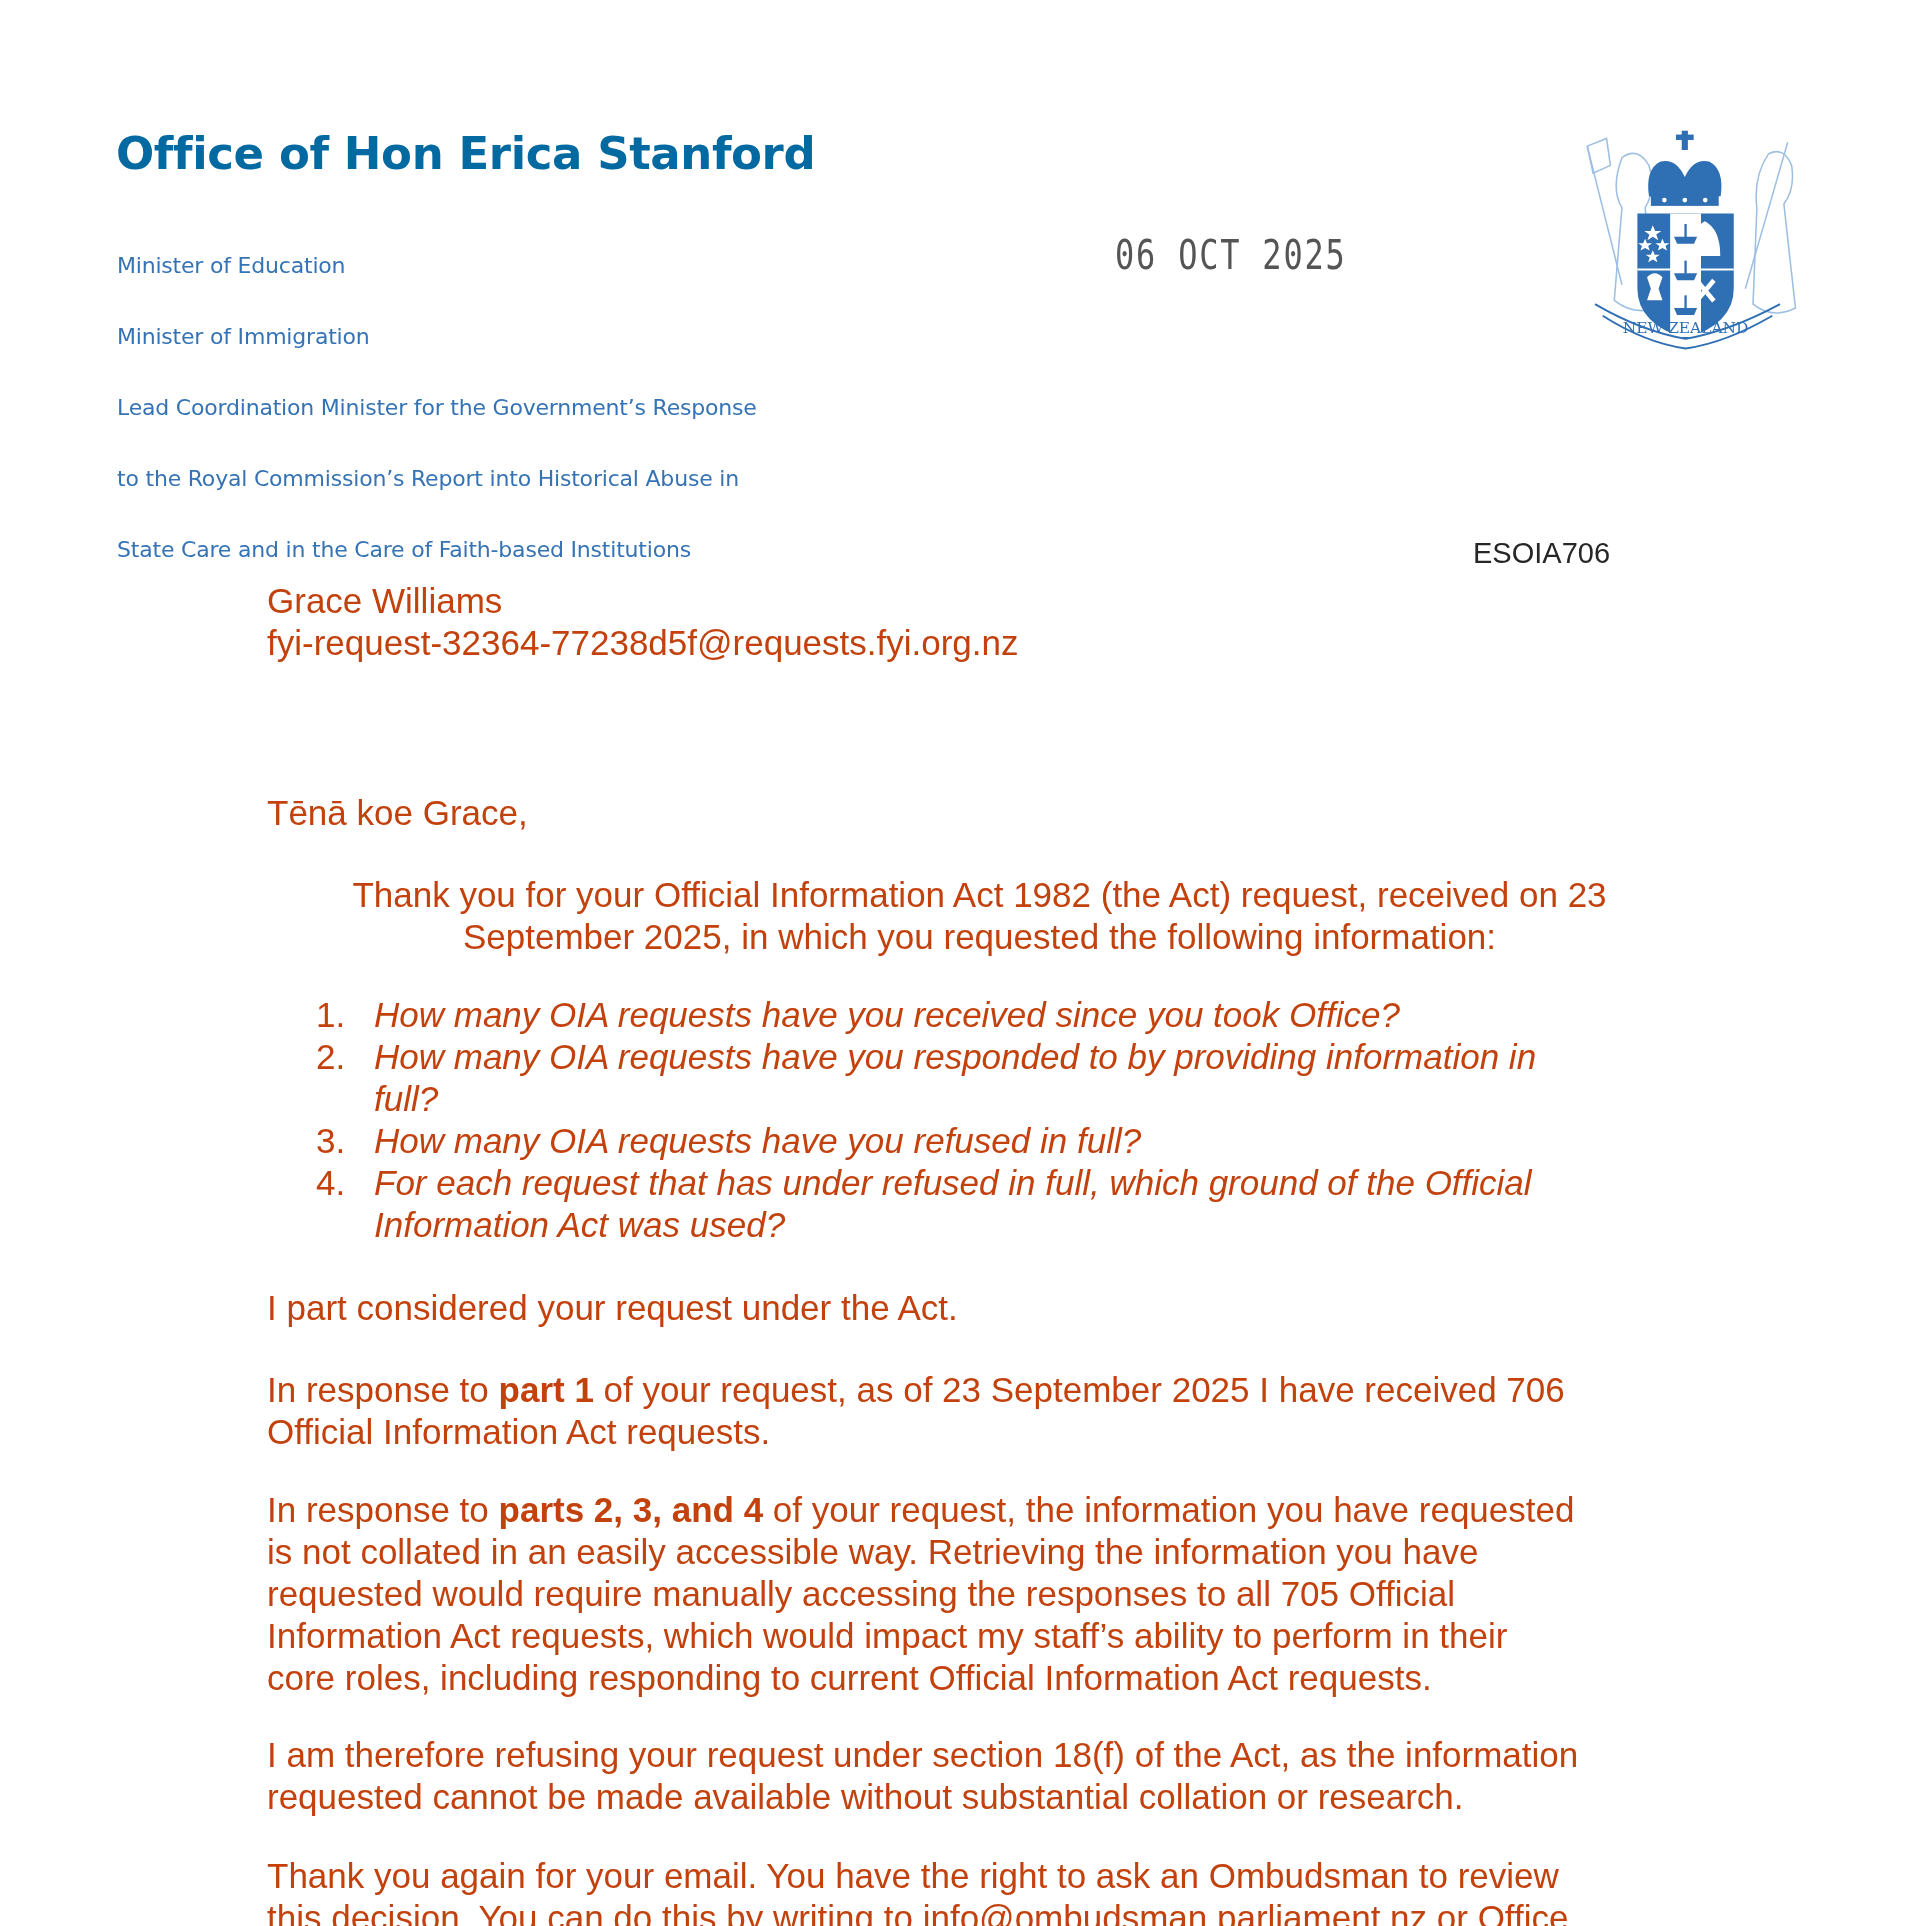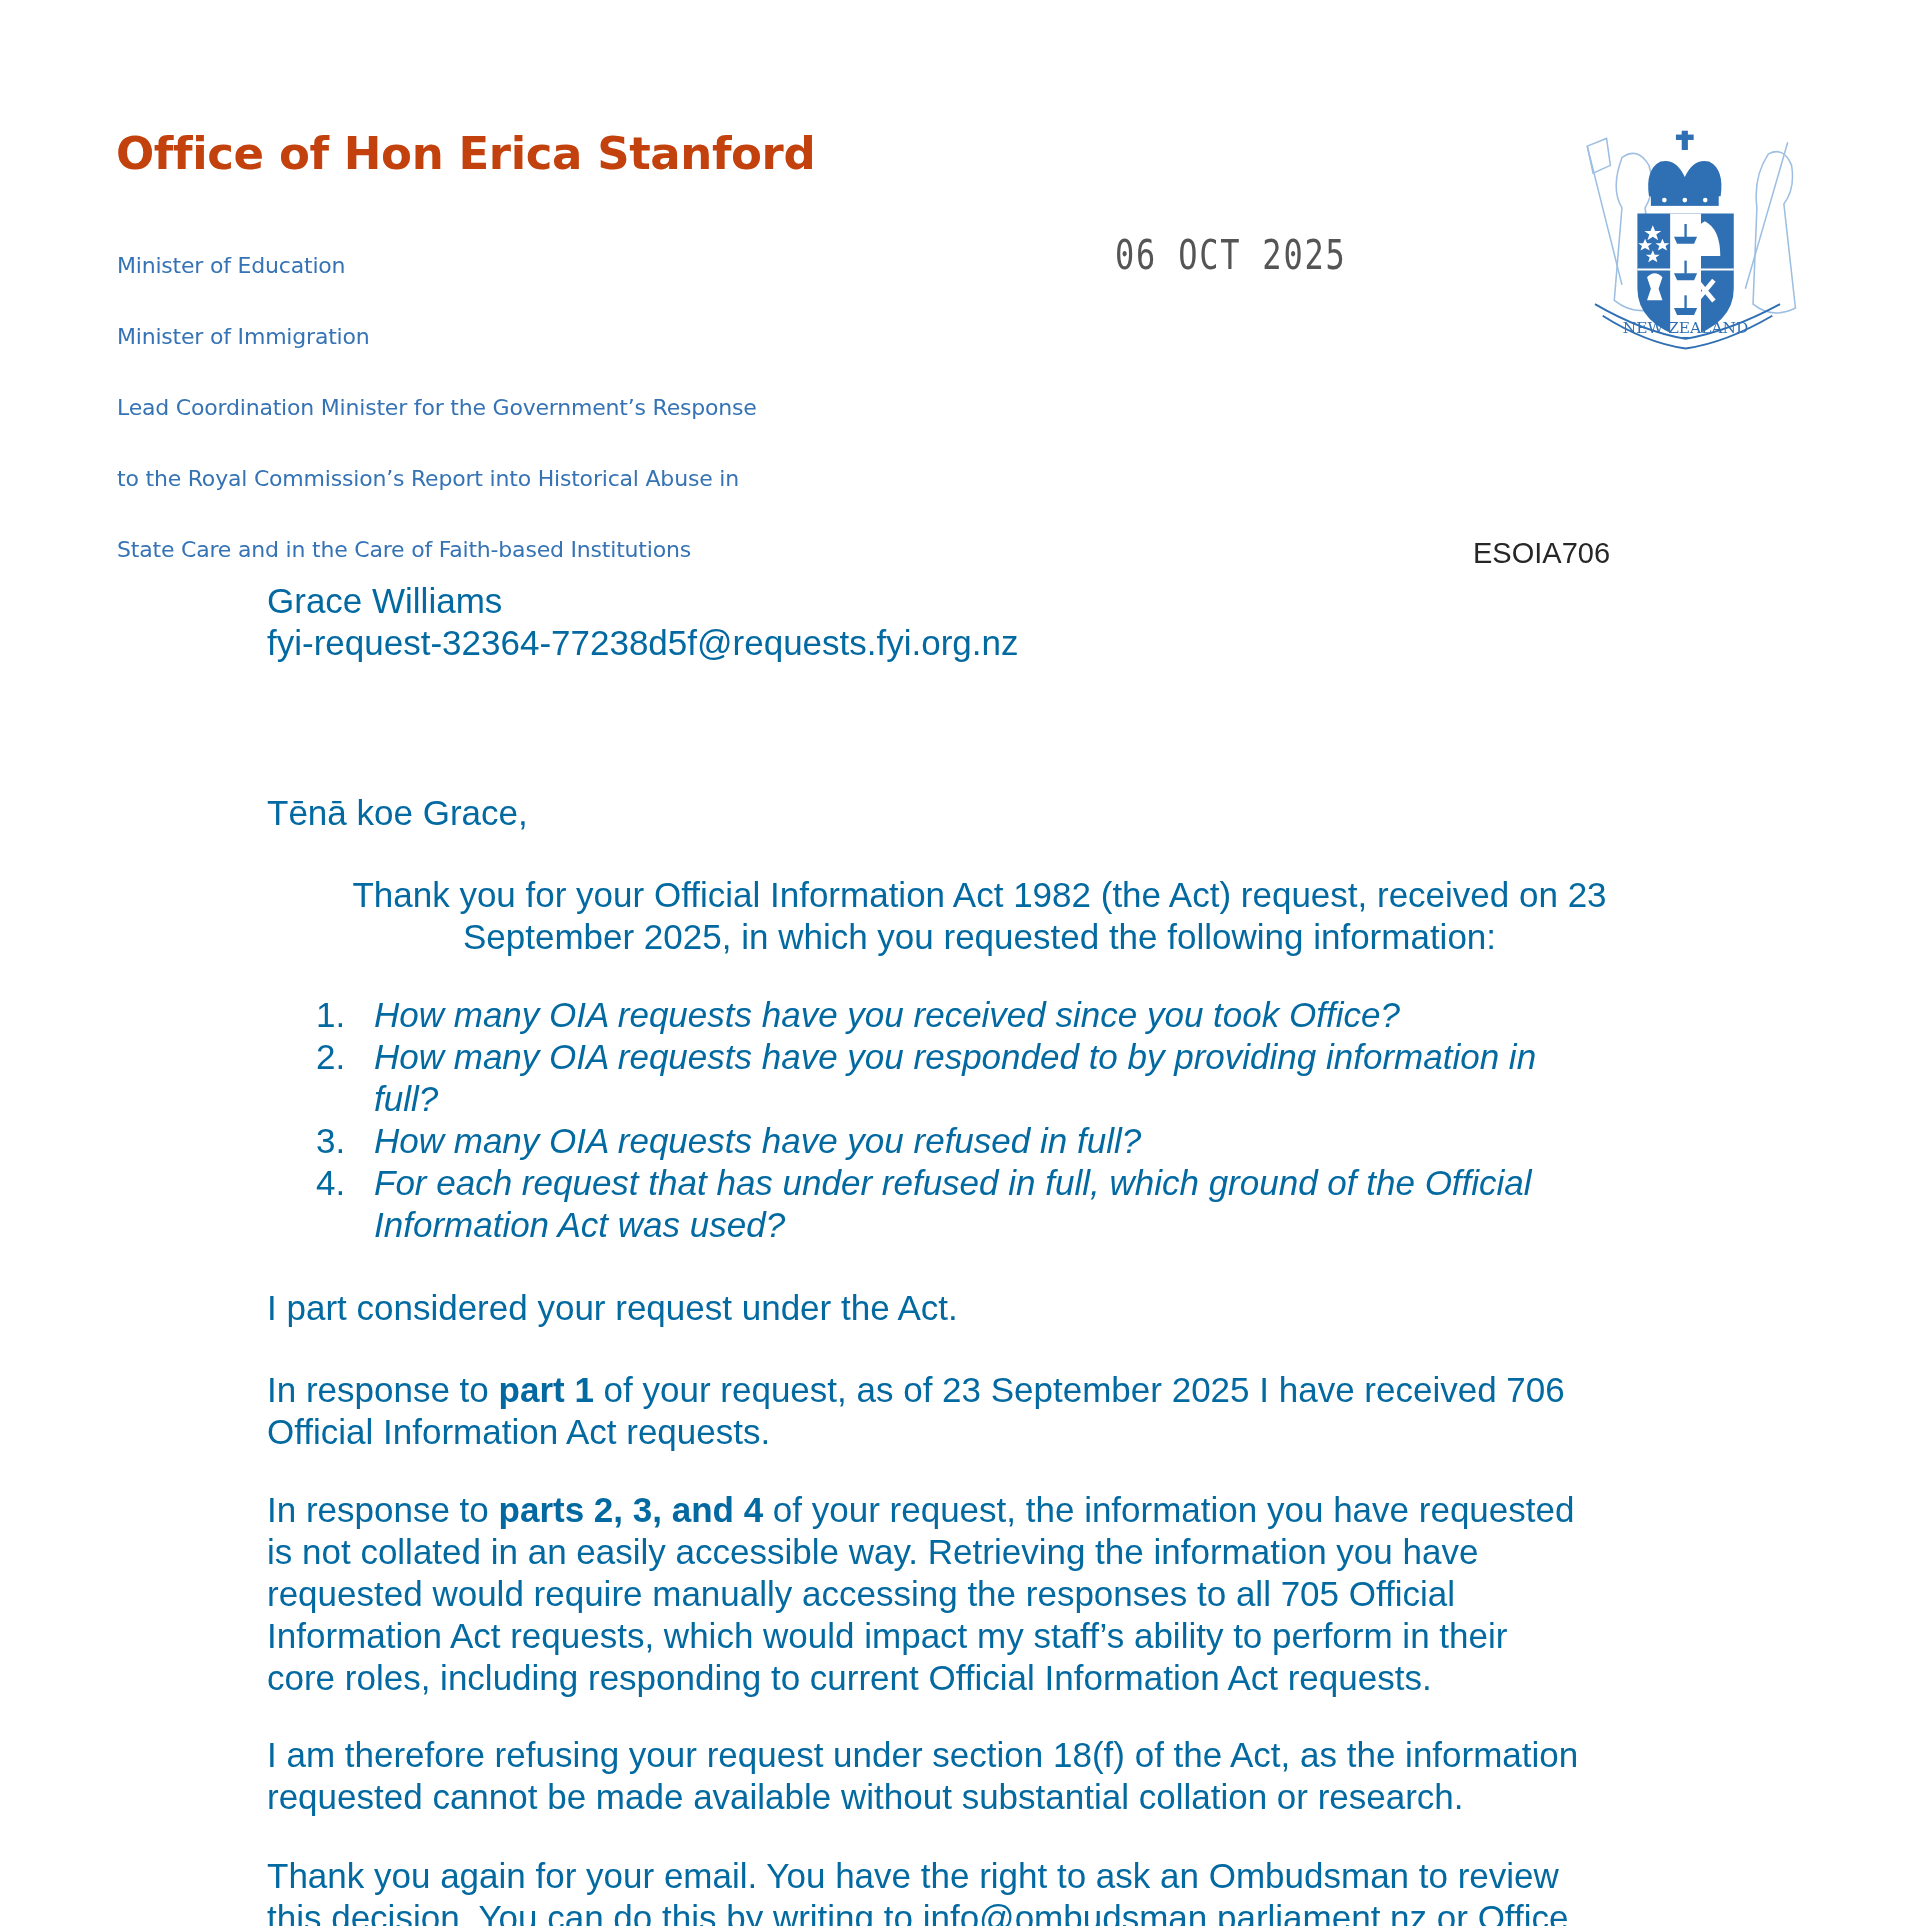--- a/index.html
+++ b/index.html
@@ -2,21 +2,21 @@
 <html style="font-size:6.2px"><head>
 <meta charset="utf-8">
 <style>
   html, body { margin: 0; padding: 0; background: #ffffff; }
   body { width: 1911px; height: 2702px; position: relative; overflow: hidden; }
   .page { position: absolute; left: 0; top: 0; width: 1911px; height: 2702px; background: #fff; }
 
   .lh-title {
     position: absolute; left: 116px; top: 127px;
     font-family: "DejaVu Sans", sans-serif; font-weight: bold;
-    font-size: 45px; color: #c2410c; letter-spacing: -0.4px; white-space: nowrap;
+    font-size: 45px; color: #0369a1; letter-spacing: -0.4px; white-space: nowrap;
   }
   .lh-roles { position: absolute; left: 117px; top: 214px; }
   .lh-role {
     font-family: "DejaVu Sans", sans-serif; font-size: 22px; color: #3573b5;
     line-height: 39px; white-space: nowrap; letter-spacing: -0.2px; margin-top: 32px;
   }
 
   .stamp {
     position: absolute; left: 1115px; top: 231px;
     font-family: "DejaVu Sans Mono", monospace; font-size: 41px; color: #555;
@@ -24,21 +24,21 @@
   }
 
   .crest { position: absolute; left: 1564px; top: 123px; width: 247px; height: 239px; }
 
   .ref {
     position: absolute; left: 1473px; top: 537px;
     font-family: "Liberation Sans", sans-serif; font-size: 29px; color: #262626; white-space: nowrap;
   }
 
   .body-text {
-    font-family: "Liberation Sans", sans-serif; font-size: 35px; color: #0369a1;
+    font-family: "Liberation Sans", sans-serif; font-size: 35px; color: #c2410c;
     line-height: 42px;
   }
   .block { position: absolute; left: 267px; width: 1425px; }
   .line { white-space: nowrap; display: block; }
   .b { font-weight: bold; }
 
   .q-list { position: absolute; left: 316px; width: 1348px; }
   .q-item { display: flex; }
   .q-num { width: 58px; font-style: normal; }
   .q-text { font-style: italic; }

